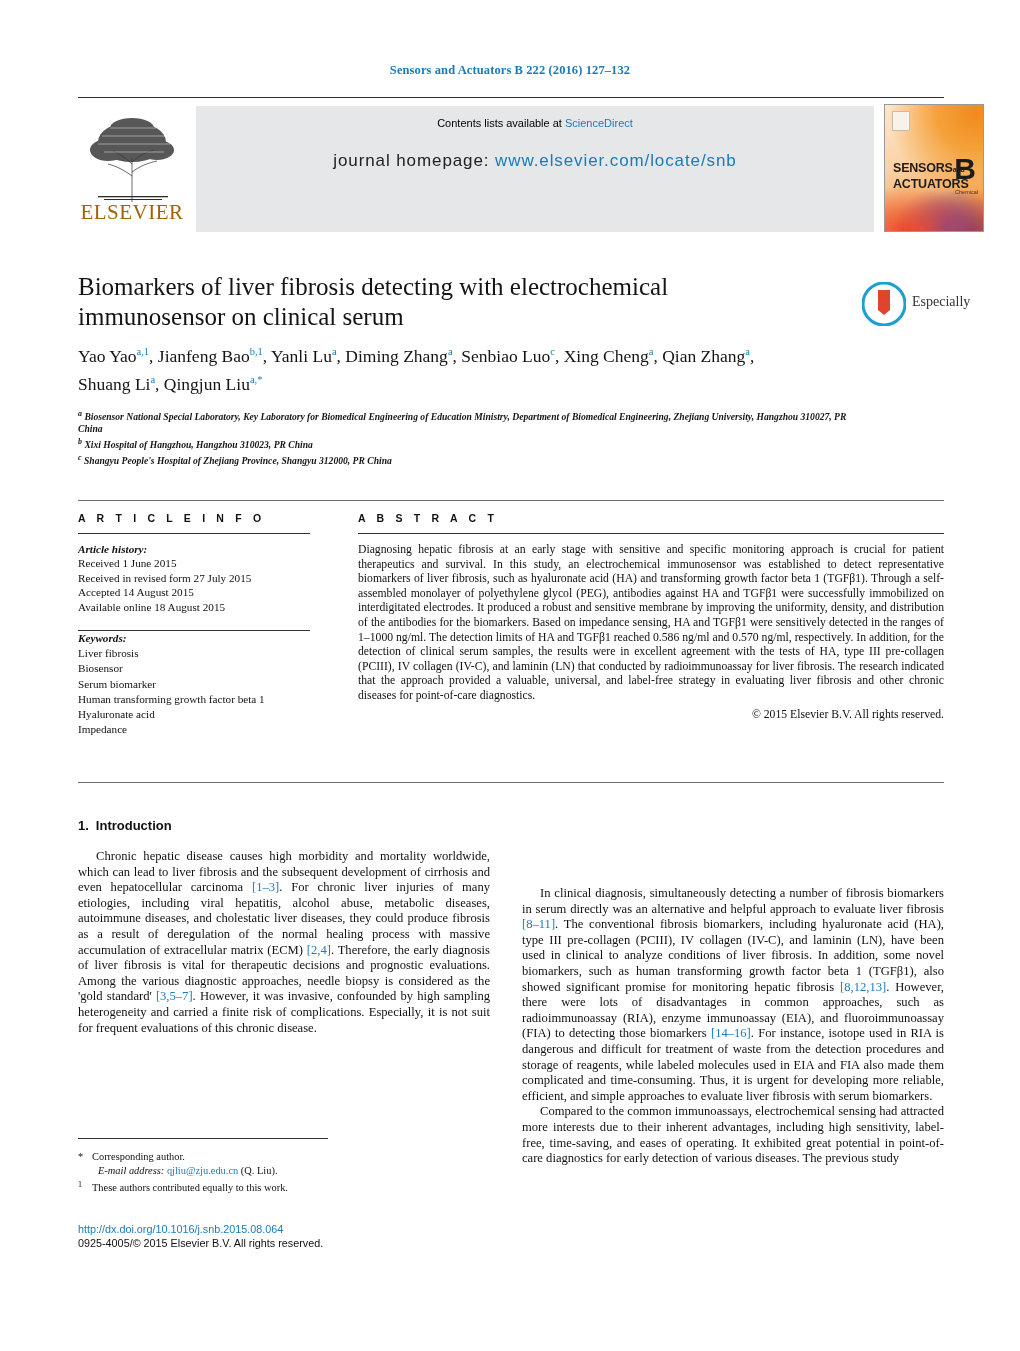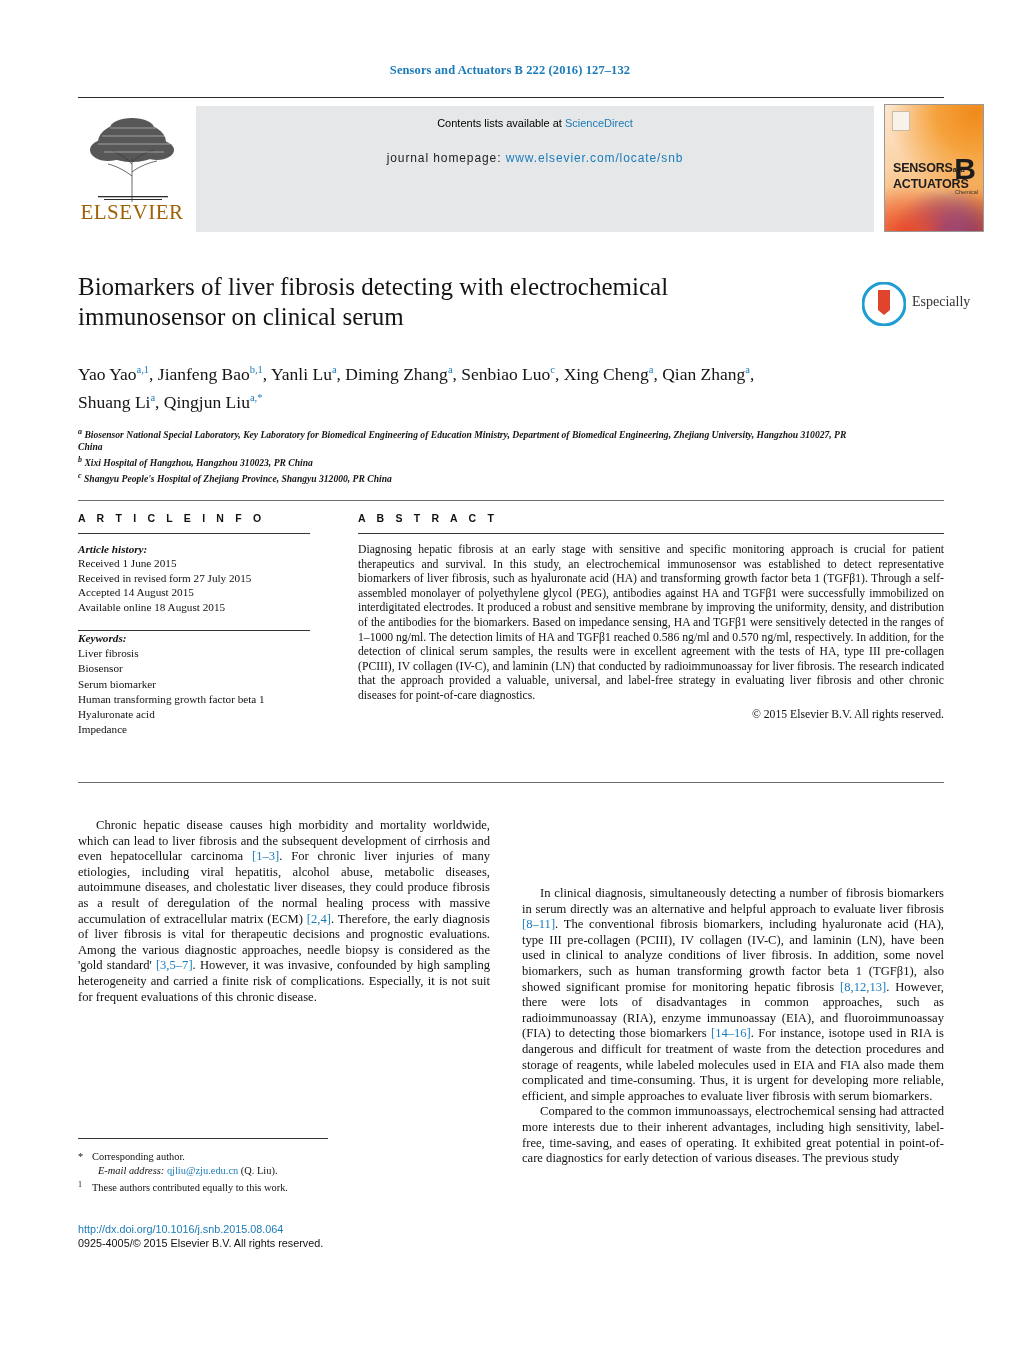--- a/index.html
+++ b/index.html
@@ -46,21 +46,21 @@
     font-size:11px; color:#000;
   }
   .contents-line .sd { color:#1a7bb9; }
   .journal-title {
     margin-top:20px;
     font-family:"Liberation Serif", serif;
     font-size:28px; color:#111; letter-spacing:.2px;
   }
   .homepage-line {
     margin-top:22px; font-family:"Liberation Sans", sans-serif;
-    font-size:12px; letter-spacing:.9px; color:#222;
+    font-size:17px; letter-spacing:.9px; color:#222;
   }
   .homepage-line .url { color:#1a7bb9; letter-spacing:.9px; }
   .cover-thumb {
     position:absolute; left:806px; top:6px; width:100px; height:128px;
     border:1px solid #999; overflow:hidden;
     background:#f6c48a;
   }
   .cover-grad {
     position:absolute; inset:0;
     background:
@@ -96,21 +96,21 @@
   }
 
   
   .titlewrap { position:absolute; left:78px; top:272px; width:866px; }
   .article-title {
     width:700px;
     font-family:"Liberation Serif", serif;
     font-size:25px; line-height:30px; color:#141414; font-weight:400;
   }
   .authors {
-    margin-top:26px; width:700px;
+    margin-top:8px; width:700px;
     font-family:"Liberation Serif", serif;
     font-size:17.5px; line-height:24px; color:#141414;
   }
   sup.aff { color:#1a7bb9; font-size:10.5px; vertical-align:super; }
   .affils {
     margin-top:12px; width:790px;
     font-family:"Liberation Serif", serif;
     font-style:italic; font-weight:bold;
     font-size:9.6px; line-height:12.6px; color:#151515;
   }
@@ -314,20 +314,23 @@
   <div class="abs-col">
     <div class="sec-head">A B S T R A C T</div>
     <div class="abs-rule"></div>
     <div class="abs-body">Diagnosing hepatic fibrosis at an early stage with sensitive and specific monitoring approach is crucial for patient therapeutics and survival. In this study, an electrochemical immunosensor was established to detect representative biomarkers of liver fibrosis, such as hyaluronate acid (HA) and transforming growth factor beta 1 (TGFβ1). Through a self-assembled monolayer of polyethylene glycol (PEG), antibodies against HA and TGFβ1 were successfully immobilized on interdigitated electrodes. It produced a robust and sensitive membrane by improving the uniformity, density, and distribution of the antibodies for the biomarkers. Based on impedance sensing, HA and TGFβ1 were sensitively detected in the ranges of 1–1000 ng/ml. The detection limits of HA and TGFβ1 reached 0.586 ng/ml and 0.570 ng/ml, respectively. In addition, for the detection of clinical serum samples, the results were in excellent agreement with the tests of HA, type III pre-collagen (PCIII), IV collagen (IV-C), and laminin (LN) that conducted by radioimmunoassay for liver fibrosis. The research indicated that the approach provided a valuable, universal, and label-free strategy in evaluating liver fibrosis and other chronic diseases for point-of-care diagnostics.</div>
     <div class="abs-copy">© 2015 Elsevier B.V. All rights reserved.</div>
   </div>
 
   <div class="rule-bottom"></div>
 
   <div class="col-left">
+    <div class="h1">
+      <span class="num">1.</span><span>Introduction</span>
+    </div>
     <div>
         <p class="body">Chronic hepatic disease causes high morbidity and mortality worldwide, which can lead to liver fibrosis and the subsequent development of cirrhosis and even hepatocellular carcinoma <span class="ref">[1–3]</span>. For chronic liver injuries of many etiologies, including viral hepatitis, alcohol abuse, metabolic diseases, autoimmune diseases, and cholestatic liver diseases, they could produce fibrosis as a result of deregulation of the normal healing process with massive accumulation of extracellular matrix (ECM) <span class="ref">[2,4]</span>. Therefore, the early diagnosis of liver fibrosis is vital for therapeutic decisions and prognostic evaluations. Among the various diagnostic approaches, needle biopsy is considered as the 'gold standard' <span class="ref">[3,5–7]</span>. However, it was invasive, confounded by high sampling heterogeneity and carried a finite risk of complications. Especially, it is not suit for frequent evaluations of this chronic disease.</p>
       </div>
   </div>
 
   <div class="col-right">
     <div>
         <p class="body">In clinical diagnosis, simultaneously detecting a number of fibrosis biomarkers in serum directly was an alternative and helpful approach to evaluate liver fibrosis <span class="ref">[8–11]</span>. The conventional fibrosis biomarkers, including hyaluronate acid (HA), type III pre-collagen (PCIII), IV collagen (IV-C), and laminin (LN), have been used in clinical to analyze conditions of liver fibrosis. In addition, some novel biomarkers, such as human transforming growth factor beta 1 (TGFβ1), also showed significant promise for monitoring hepatic fibrosis <span class="ref">[8,12,13]</span>. However, there were lots of disadvantages in common approaches, such as radioimmunoassay (RIA), enzyme immunoassay (EIA), and fluoroimmunoassay (FIA) to detecting those biomarkers <span class="ref">[14–16]</span>. For instance, isotope used in RIA is dangerous and difficult for treatment of waste from the detection procedures and storage of reagents, while labeled molecules used in EIA and FIA also made them complicated and time-consuming. Thus, it is urgent for developing more reliable, efficient, and simple approaches to evaluate liver fibrosis with serum biomarkers.</p>
         <p class="body">Compared to the common immunoassays, electrochemical sensing had attracted more interests due to their inherent advantages, including high sensitivity, label-free, time-saving, and eases of operating. It exhibited great potential in point-of-care diagnostics for early detection of various diseases. The previous study</p>
       </div>

